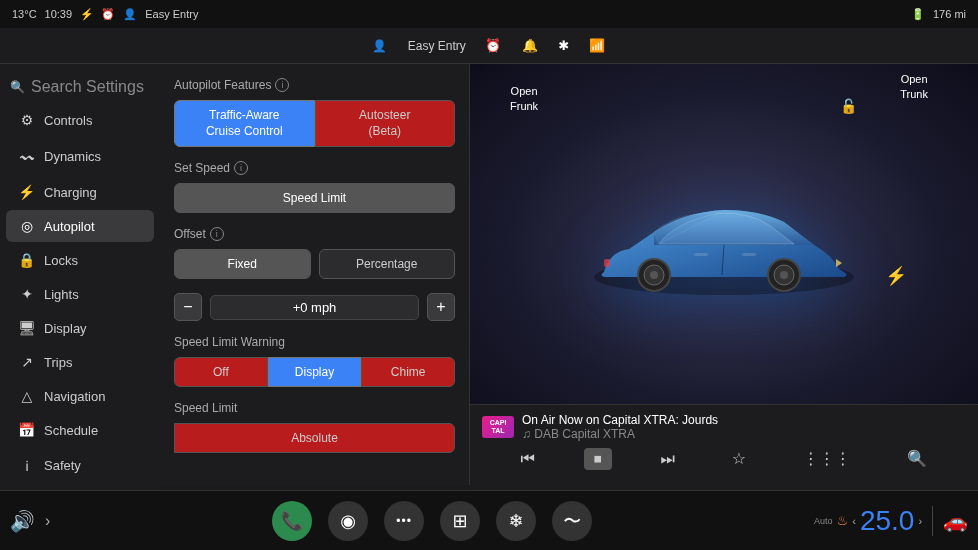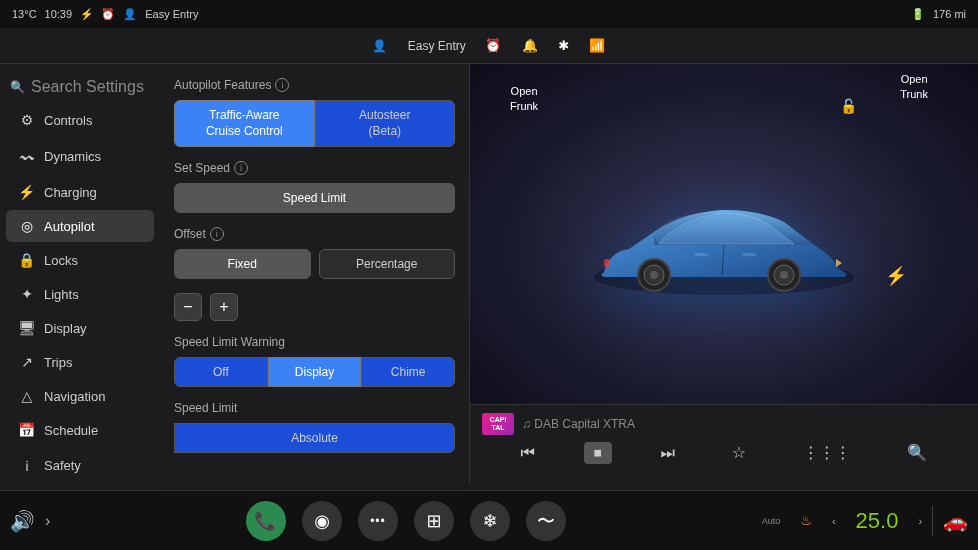--- a/index.html
+++ b/index.html
@@ -118,21 +118,21 @@
     }
 
     .btn-group {
       display: flex;
       gap: 0;
       margin-bottom: 14px;
     }
     .btn {
       padding: 7px 12px;
       border: 1px solid #555;
-      background: #1d4ed8;
+      background: #b91c1c;
       color: #ccc;
       font-size: 12px;
       cursor: pointer;
       flex: 1;
       text-align: center;
     }
     .btn:first-child { border-radius: 6px 0 0 6px; }
     .btn:last-child { border-radius: 0 6px 6px 0; }
     .btn.active {
       background: #3b82f6;
@@ -394,20 +394,21 @@
   <div class="section-title">
     <span>Offset</span>
     <span class="info-icon">i</span>
   </div>
   <div class="speed-btns">
     <button class="speed-btn active">Fixed</button>
     <button class="speed-btn">Percentage</button>
   </div>
   <div class="offset-control">
     <button class="offset-btn">−</button>
+    <div class="offset-value">+0 mph</div>
     <button class="offset-btn">+</button>
   </div>
 
   <div class="section-title">
     <span>Speed Limit Warning</span>
   </div>
   <div class="btn-group" style="margin-bottom:14px;">
     <button class="btn">Off</button>
     <button class="btn active">Display</button>
     <button class="btn">Chime</button>
@@ -475,20 +476,21 @@
     <rect x="30" y="82" width="6" height="8" rx="2" fill="#e84040" opacity="0.7"></rect>
   </svg>
 </div>
 
 <div class="music-panel">
   <div class="music-header">
     <div class="capital-logo">
       <span style="font-size:7px;line-height:1.1;text-align:center;">CAPI<br>TAL</span>
     </div>
     <div class="music-info">
+      <div class="music-title">On Air Now on Capital XTRA: Jourds</div>
       <div class="music-sub">♫ DAB Capital XTRA</div>
     </div>
   </div>
   <div class="music-controls">
     <button class="music-btn">⏮</button>
     <button class="music-btn play-btn">⏹</button>
     <button class="music-btn">⏭</button>
     <button class="music-btn">☆</button>
     <button class="music-btn">⋮⋮⋮</button>
     <button class="music-btn">🔍</button>
@@ -502,25 +504,25 @@
   </div>
   <div class="taskbar-center">
     <div class="taskbar-btn phone">📞</div>
     <div class="taskbar-btn camera">◉</div>
     <div class="taskbar-btn dots" style="font-size:12px;letter-spacing:1px;">•••</div>
     <div class="taskbar-btn" style="background:#333;">⊞</div>
     <div class="taskbar-btn" style="background:#333;">❄</div>
     <div class="taskbar-btn" style="background:#333;">〜</div>
   </div>
   <div class="taskbar-right">
-    <div style="display:flex;align-items:center;gap:20px;justify-content:flex-end;">
+    <div style="display:flex;align-items:center;gap:4px;justify-content:flex-end;">
       <div style="text-align:center;">
         <div style="font-size:9px;color:#888;">Auto</div>
       </div>
       <span style="font-size:13px;color:#e85;">♨</span>
       <span style="font-size:11px;color:#aaa;">‹</span>
-      <span style="font-size:22px;font-weight:300;color:#84cc16;">25.0</span>
+      <span style="font-size:28px;font-weight:300;color:#3b82f6;">25.0</span>
       <span style="font-size:11px;color:#aaa;">›</span>
     </div>
     <div class="taskbar-divider"></div>
     <span class="taskbar-icon">🚗</span>
   </div>
 </div>
 
 </body></html>

